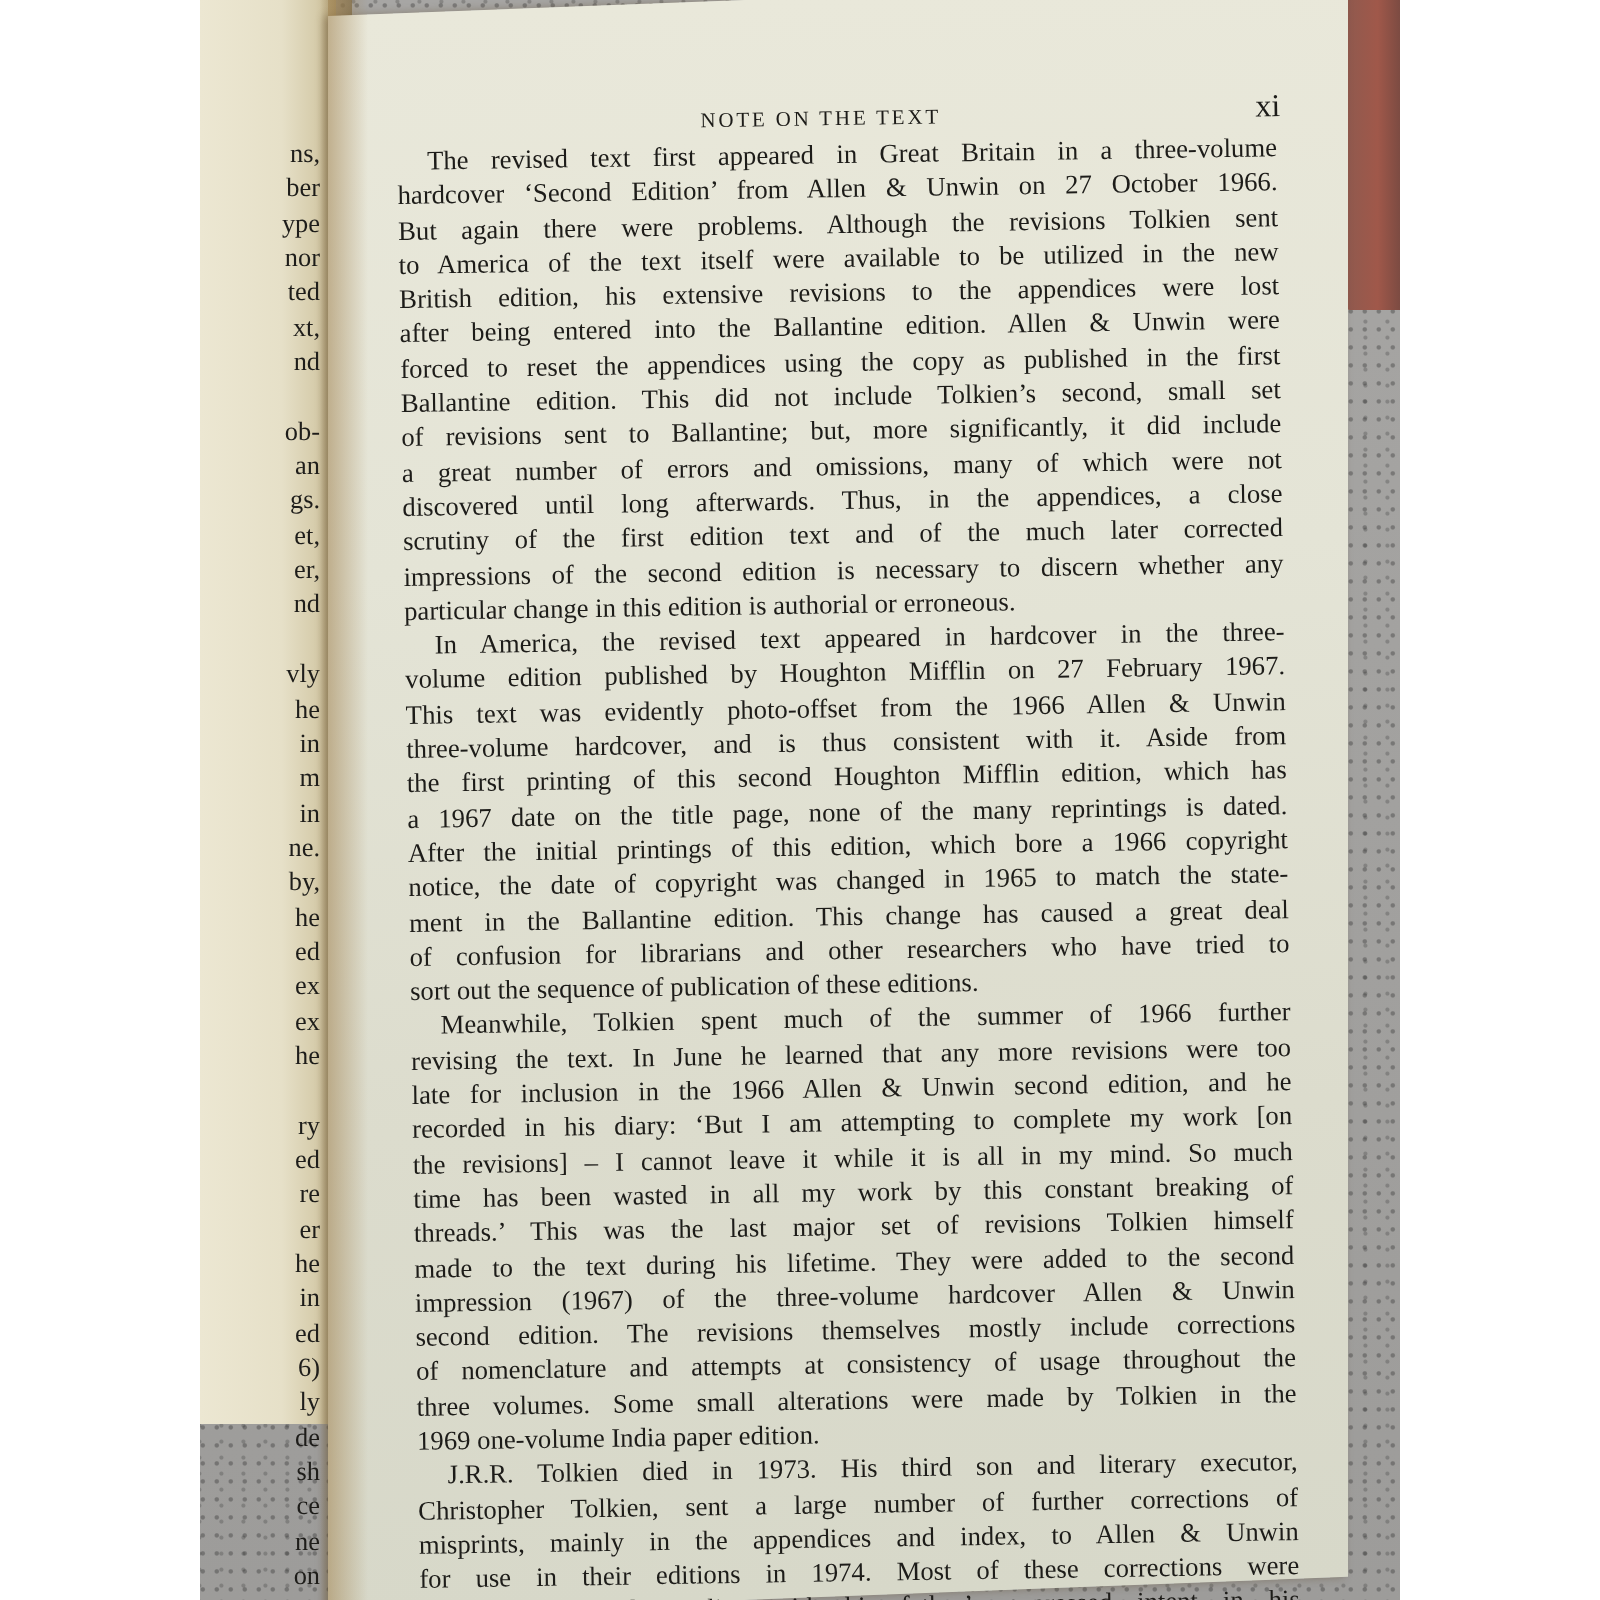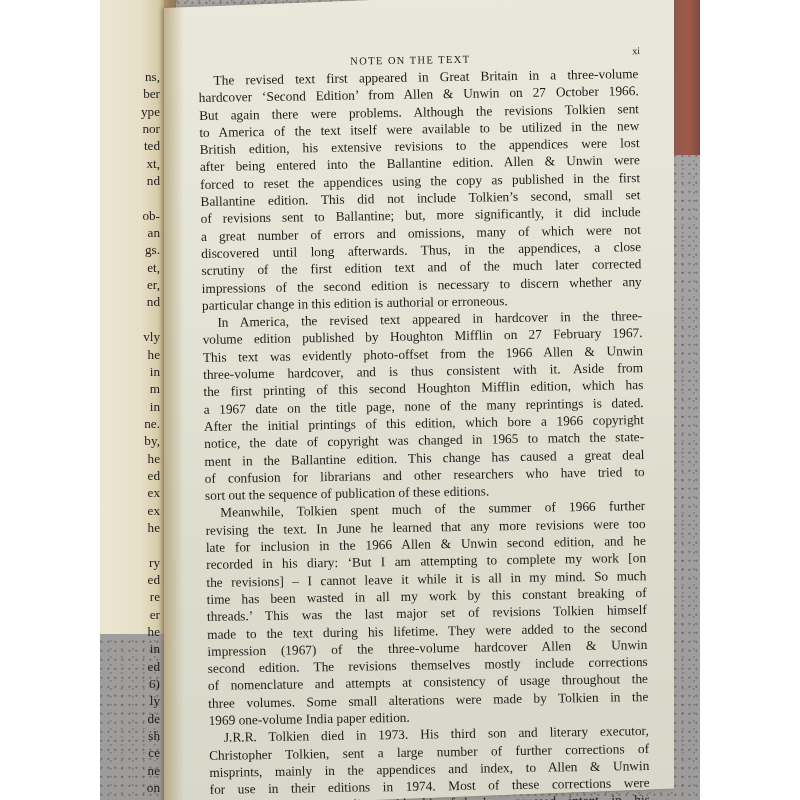--- a/index.html
+++ b/index.html
@@ -17,21 +17,21 @@
       radial-gradient(circle at 20% 30%, rgba(40,40,40,0.35) 0.8px, transparent 1.4px) 0 0/7px 9px,
       radial-gradient(circle at 70% 60%, rgba(60,60,60,0.3) 0.7px, transparent 1.3px) 3px 4px/11px 8px,
       linear-gradient(180deg, #a7a6a4 0%, #9d9c9a 100%);
   }
   .red-book {
     position: absolute; left: 572px; top: 0; width: 28px; height: 155px;
     background: linear-gradient(90deg, #8e5a4f 0%, #a0584a 60%, #7c4b42 100%);
     border-bottom-left-radius: 3px;
   }
   .left-page {
-    position: absolute; left: 0; top: 0; width: 68px; height: 634px;
+    position: absolute; left: 0; top: 0; width: 68px; height: 712px;
     background: linear-gradient(90deg, #ece7d2 0%, #e6e0c8 60%, #d6ccab 85%, #bfae85 100%);
   }
   .gutter {
     position: absolute; left: 60px; top: 0; width: 16px; height: 800px;
     background: linear-gradient(90deg, rgba(150,125,80,0.0) 0%, rgba(140,115,70,0.55) 55%, rgba(120,100,60,0.7) 100%);
   }
   .right-page {
     position: absolute; left: 64px; top: 8px; width: 510px; height: 800px;
     background: linear-gradient(180deg, #e9e8da 0%, #e4e4d6 35%, #dcdccd 70%, #d7d8c9 100%);
     transform: skewY(-2.2deg); transform-origin: 0 0;
@@ -47,21 +47,21 @@
   }
   .left-text div { white-space: nowrap; height: 17.35px; }
   .text-block {
     position: absolute; left: 98px; top: 48px; width: 440px;
     color: #1d1c19; transform: rotate(-0.9deg); transform-origin: 0 0;
   }
   .running-head {
     position: relative; height: 24px; font-size: 10.5px; letter-spacing: 1.4px;
   }
   .running-head .title { position: absolute; left: 152px; top: 10px; }
-  .running-head .folio { position: absolute; right: -2px; top: 4px; font-size: 10px; letter-spacing: 0; }
+  .running-head .folio { position: absolute; right: -2px; top: 4px; font-size: 16px; letter-spacing: 0; }
   .para {
     font-size: 13.35px; line-height: 17.3px; text-align: justify; margin: 0;
   }
   .para .line { display: block; text-align: justify; text-align-last: justify; white-space: nowrap; }
   .para .line.last { text-align-last: left; }
   .para .line.indent { padding-left: 15px; }
 </style>
 </head>
 <body>
 

